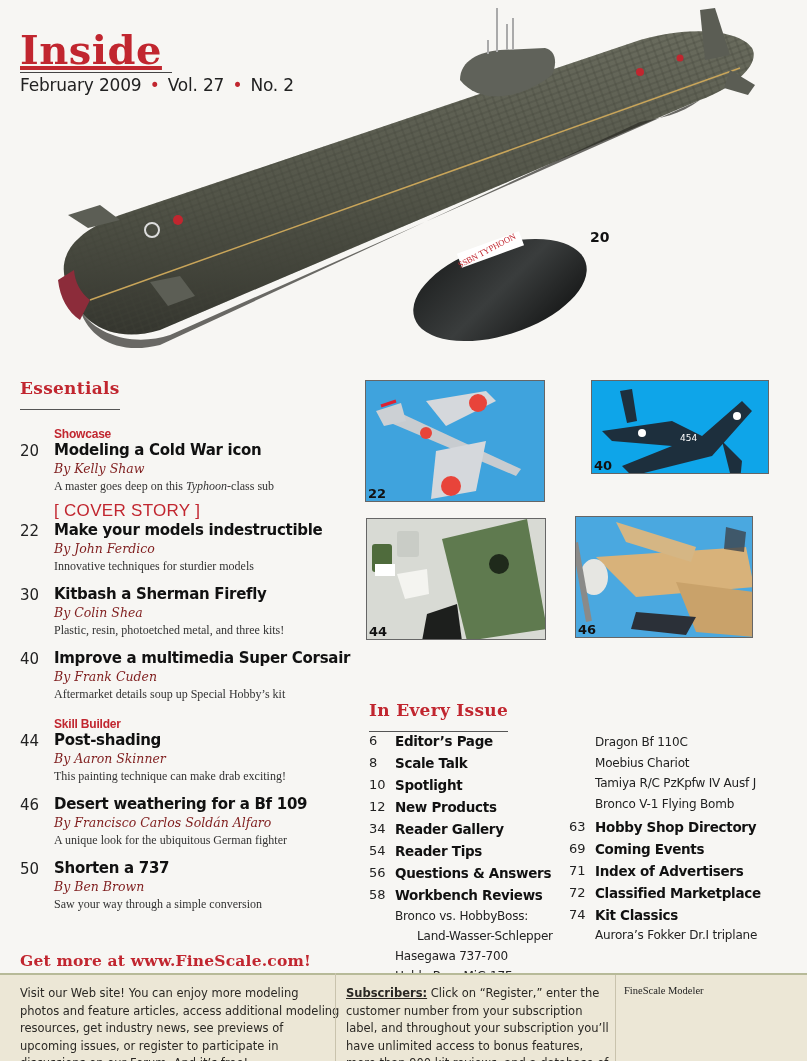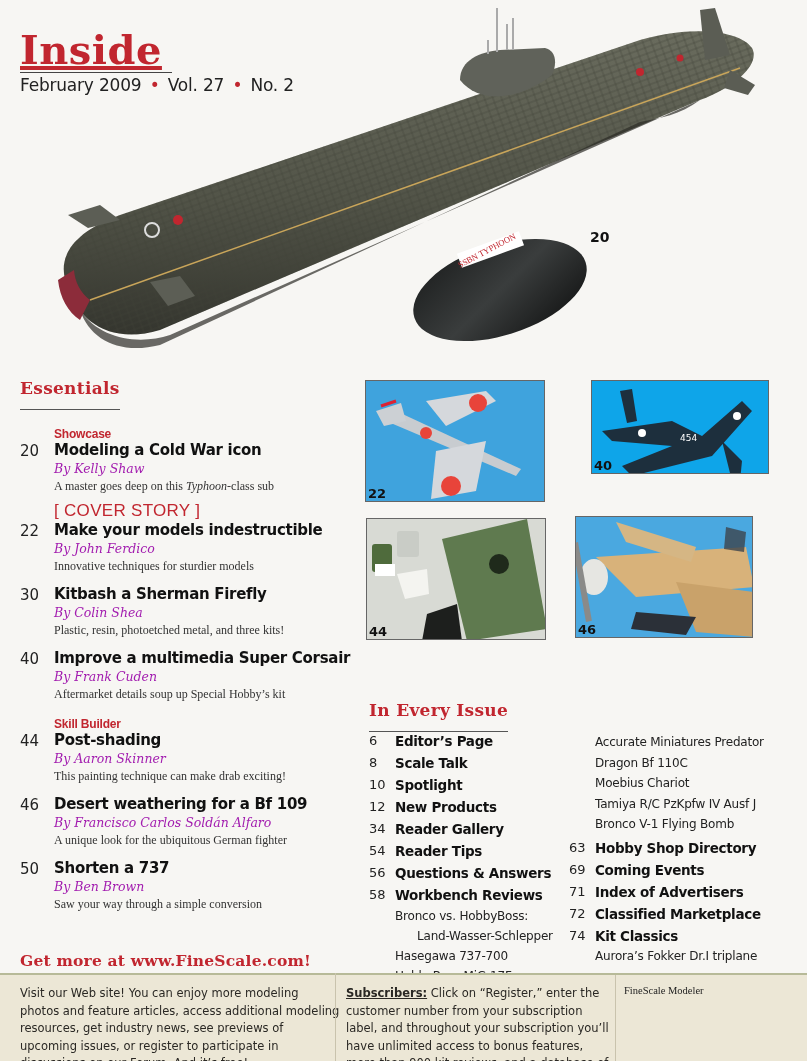--- a/index.html
+++ b/index.html
@@ -72,21 +72,21 @@
     font-size: 15px; color: #222; width: 30px;
   }
   .ess-title {
     font-family: "DejaVu Sans", sans-serif;
     font-weight: bold; font-size: 15px; color: #111;
     line-height: 19px;
     letter-spacing: -0.3px;
   }
   .ess-author {
     font-family: "DejaVu Serif", serif;
-    font-style: italic; font-size: 12.5px; color: #a21caf;
+    font-style: italic; font-size: 12.5px; color: #7f1d1d;
     line-height: 17px;
   }
   .ess-desc {
     font-family: "Liberation Serif", serif;
     font-size: 12px; color: #333;
     line-height: 18px;
   }
   .ess-desc i { font-style: italic; }
 
   
@@ -348,21 +348,20 @@
       <div style="padding-left:26px">
         <div class="ev-sub">Bronco vs. HobbyBoss:</div>
         <div class="ev-sub indent">Land-Wasser-Schlepper</div>
         <div class="ev-sub">Hasegawa 737-700</div>
         <div class="ev-sub">HobbyBoss MiG-17F</div>
       </div>
     </div>
 
     <div class="ev-col c2">
       <div class="pre">
-        <div class="ev-sub">Accurate Miniatures Predator</div>
         <div class="ev-sub">Dragon Bf 110C</div>
         <div class="ev-sub">Moebius Chariot</div>
         <div class="ev-sub">Tamiya R/C PzKpfw IV Ausf J</div>
         <div class="ev-sub">Bronco V-1 Flying Bomb</div>
       </div>
       <div style="height:2px"></div>
       <div class="ev-item"><span class="ev-page">63</span><span class="ev-title">Hobby Shop Directory</span></div>
       <div class="ev-item"><span class="ev-page">69</span><span class="ev-title">Coming Events</span></div>
       <div class="ev-item"><span class="ev-page">71</span><span class="ev-title">Index of Advertisers</span></div>
       <div class="ev-item"><span class="ev-page">72</span><span class="ev-title">Classified Marketplace</span></div>

